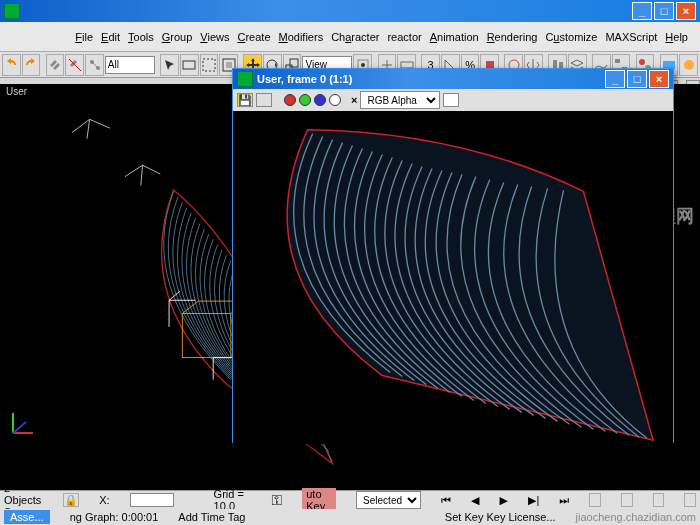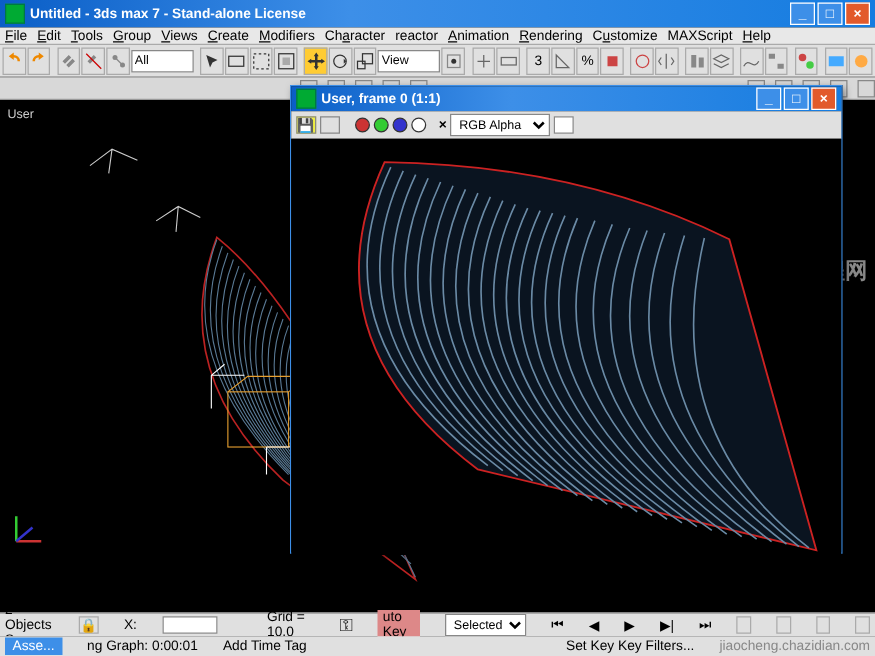--- a/index.html
+++ b/index.html
@@ -2,21 +2,21 @@
 <html><head>
 <meta charset="utf-8">
 <style>
 *{margin:0;padding:0;box-sizing:border-box;font-family:"Microsoft Sans Serif",Arial,sans-serif;font-size:11px;}
 body{width:700px;height:525px;background:#000;position:relative;overflow:hidden;}
 .titlebar{height:22px;background:linear-gradient(to right,#0a5ec7,#3d8fe8 40%,#157ce0);color:#fff;display:flex;align-items:center;padding:0 4px;font-weight:bold;}
 .titlebar .icon{width:16px;height:16px;background:#0a3;margin-right:4px;border:1px solid #074;}
 .titlebar .spacer{flex:1;}
 .winbtn{width:20px;height:18px;margin-left:2px;background:#3d8fe8;border:1px solid #fff;display:flex;align-items:center;justify-content:center;color:#fff;}
 .winbtn.close{background:#e25a2b;}
-.menubar{height:14px;background:#e8e8e8;display:flex;align-items:center;padding:5px 4px;border-bottom:1px solid #aaa;}
+.menubar{height:30px;background:#e8e8e8;display:flex;align-items:center;padding:5px 4px;border-bottom:1px solid #aaa;justify-content:flex-end;}
 .menubar span{margin-right:8px;color:#000;cursor:default;}
 .menubar span u{text-decoration:underline;}
 .toolbar{height:26px;background:#e0e0e0;display:flex;align-items:center;padding:0 2px;border-bottom:1px solid #999;gap:1px;}
 .tbtn{width:22px;height:22px;background:#e0e0e0;border:1px solid #aaa;display:flex;align-items:center;justify-content:center;}
 .tbtn svg{width:16px;height:16px;}
 .tsep{width:4px;height:22px;}
 .tsel{width:50px;height:18px;background:#fff;border:1px solid #888;font-size:10px;padding:0 2px;}
 .toolbar2{height:18px;background:#d8d8d8;display:flex;align-items:center;padding-left:240px;gap:8px;border-bottom:1px solid #999;}
 .toolbar2 .mini{width:14px;height:14px;border:1px solid #888;}
 .viewport{position:absolute;top:84px;left:0;right:0;bottom:35px;background:#000;}
@@ -32,21 +32,20 @@
 .statusbar{position:absolute;bottom:16px;left:0;right:0;height:19px;background:#e0e0e0;display:flex;align-items:center;padding:0 4px;gap:20px;font-size:10px;border-top:1px solid #999;}
 .statusbar2{position:absolute;bottom:0;left:0;right:0;height:16px;background:#e0e0e0;display:flex;align-items:center;padding:0 4px;gap:20px;font-size:10px;}
 .sfield{background:#fff;border:1px solid #888;height:14px;padding:0 3px;display:flex;align-items:center;}
 .axisicon{position:absolute;bottom:52px;left:8px;width:30px;height:30px;}
 </style>
 </head>
 <body>
 
 <div class="titlebar">
   <div class="icon"></div>
-  <span>Untitled - 3ds max 7 - Stand-alone License</span>
   <div class="spacer"></div>
   <div class="winbtn">_</div>
   <div class="winbtn">□</div>
   <div class="winbtn close">×</div>
 </div>
 
 <div class="menubar">
   <span><u>F</u>ile</span>
   <span><u>E</u>dit</span>
   <span><u>T</u>ools</span>
@@ -354,15 +353,15 @@
   <div class="tbtn" style="width:16px;height:14px"></div>
   <div class="tbtn" style="width:16px;height:14px"></div>
   <div class="tbtn" style="width:16px;height:14px"></div>
   <div class="tbtn" style="width:16px;height:14px"></div>
 </div>
 <div class="statusbar2">
   <div style="background:#3d8fe8;color:#fff;padding:1px 6px">Asse...</div>
   <span>ng Graph: 0:00:01</span>
   <span>Add Time Tag</span>
   <div style="flex:1"></div>
-  <span>Set Key Key Filters...</span>
+  <span>Set Key Key License...</span>
   <span style="color:#888">jiaocheng.chazidian.com</span>
 </div>
 
 </body></html>

